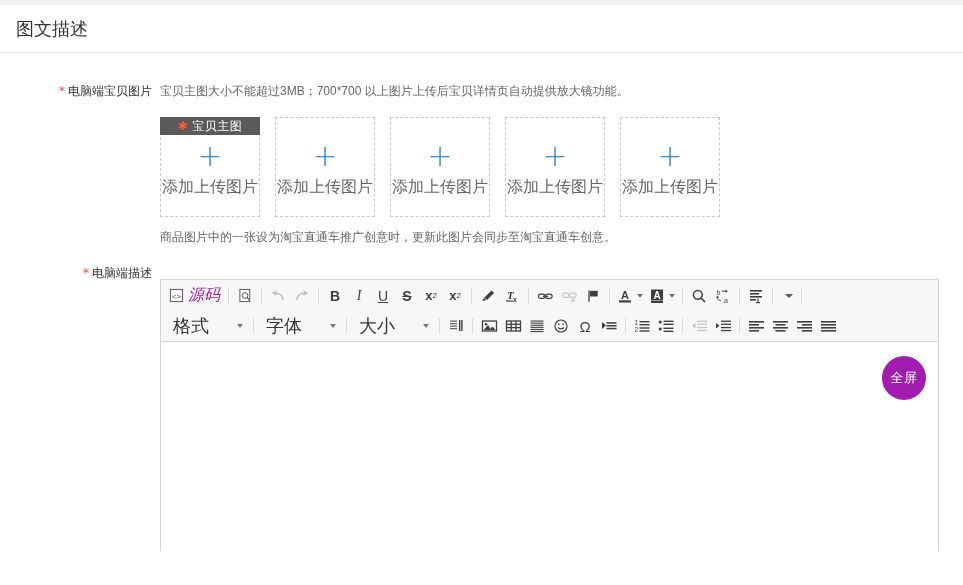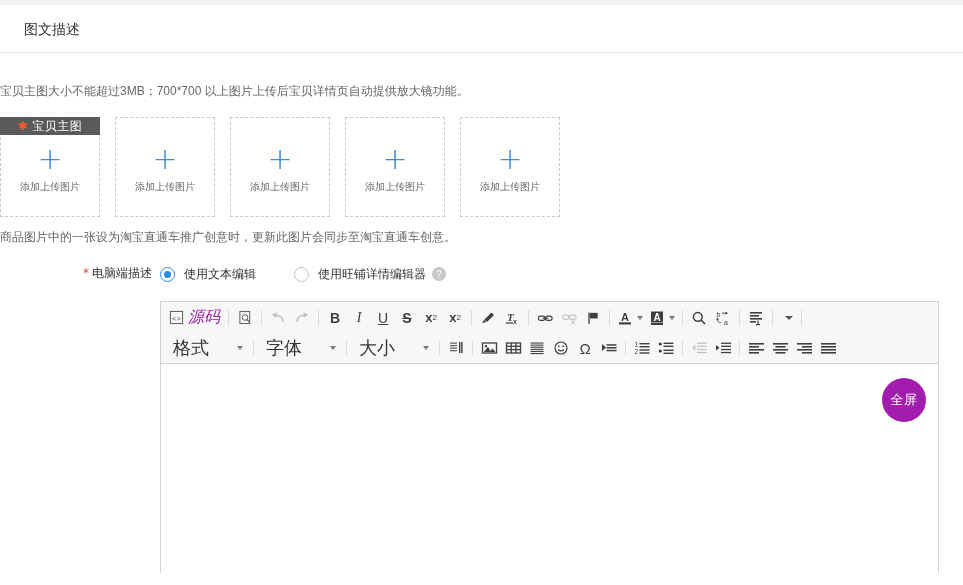--- a/index.html
+++ b/index.html
@@ -24,22 +24,22 @@
     position: absolute;
     left: 0; top: 5px;
     width: 963px;
     height: 580px;
     background: #ffffff;
   }
 
   .panel-header {
     height: 48px;
     line-height: 48px;
-    padding-left: 24px;
-    font-size: 14px;
+    padding-left: 16px;
+    font-size: 18px;
     color: #333;
     border-bottom: 1px solid #e8e8e8;
     font-weight: normal;
   }
 
   .form-body { padding-top: 28px; }
 
   .form-row {
     display: flex;
     align-items: flex-start;
@@ -95,21 +95,21 @@
   .upload-plus {
     color: #3d8bd8;
     font-size: 30px;
     line-height: 26px;
     font-weight: 300;
     margin-top: 6px;
     font-family: "DejaVu Sans", sans-serif;
   }
   .upload-caption {
     margin-top: 8px;
-    font-size: 10px;
+    font-size: 16px;
     color: #666;
   }
   .main-badge {
     position: absolute;
     top: -1px; left: -1px;
     width: 100px;
     height: 18px;
     line-height: 18px;
     background: #5a5a5a;
     color: #fff;
@@ -292,20 +292,23 @@
 <body>
 
 <div class="page">
   <div class="panel">
 
     <div class="panel-header">图文描述</div>
 
     <div class="form-body">
 
       <div class="form-row">
+        <div class="form-label">
+          <span class="req-star">*</span><span>电脑端宝贝图片</span>
+        </div>
         <div class="form-field">
           <div class="hint-text">宝贝主图大小不能超过3MB；700*700 以上图片上传后宝贝详情页自动提供放大镜功能。</div>
 
           <div class="upload-list">
 
             <div class="upload-box">
               <div class="main-badge">
                 <span class="bstar">✱</span>
                 <span>宝贝主图</span>
               </div>
@@ -338,31 +341,20 @@
           <div class="hint-text-2">商品图片中的一张设为淘宝直通车推广创意时，更新此图片会同步至淘宝直通车创意。</div>
         </div>
       </div>
 
       <div class="form-row" style="margin-top:16px;">
         <div class="form-label">
           <span class="req-star">*</span><span>电脑端描述</span>
         </div>
         <div class="form-field">
 
-          <div class="radio-row">
-            <label class="radio-item">
-              <span class="radio-circle checked"></span>
-              <span class="radio-label">使用文本编辑</span>
-            </label>
-            <label class="radio-item" style="margin-right:0;">
-              <span class="radio-circle"></span>
-              <span class="radio-label">使用旺铺详情编辑器</span>
-              <span class="help-icon">?</span>
-            </label>
-          </div>
 
           <div class="editor-wrap">
             <div class="toolbar">
 
               <div class="toolbar-row row1">
 
                 <div class="tb-src">
                   <span>
                     <svg class="icon-svg" width="15" height="15" viewBox="0 0 16 16">
                       <rect x="1.5" y="1.5" width="13" height="13" fill="none" stroke="#555" stroke-width="1"></rect>

